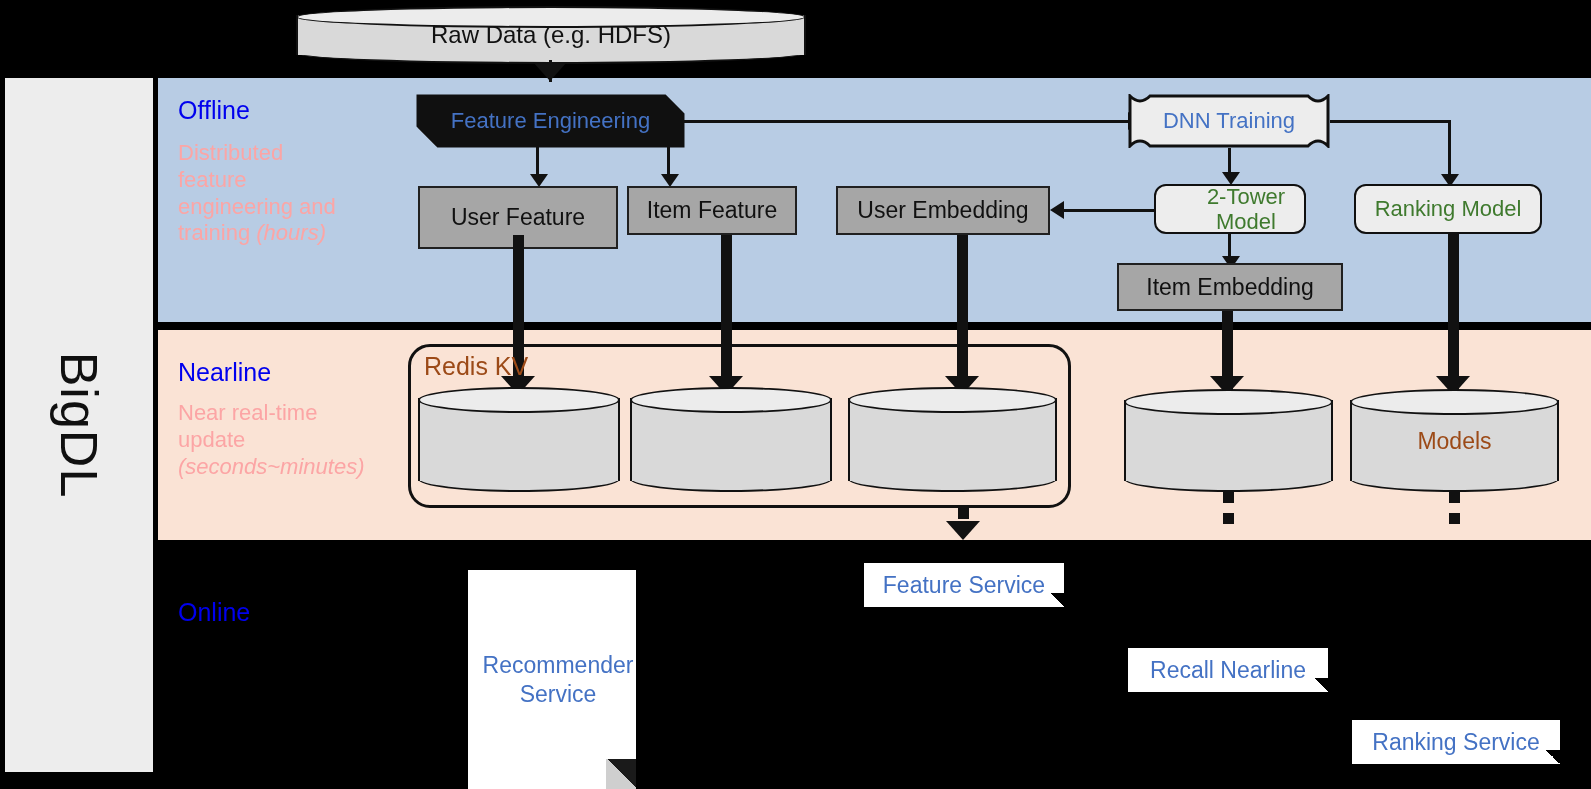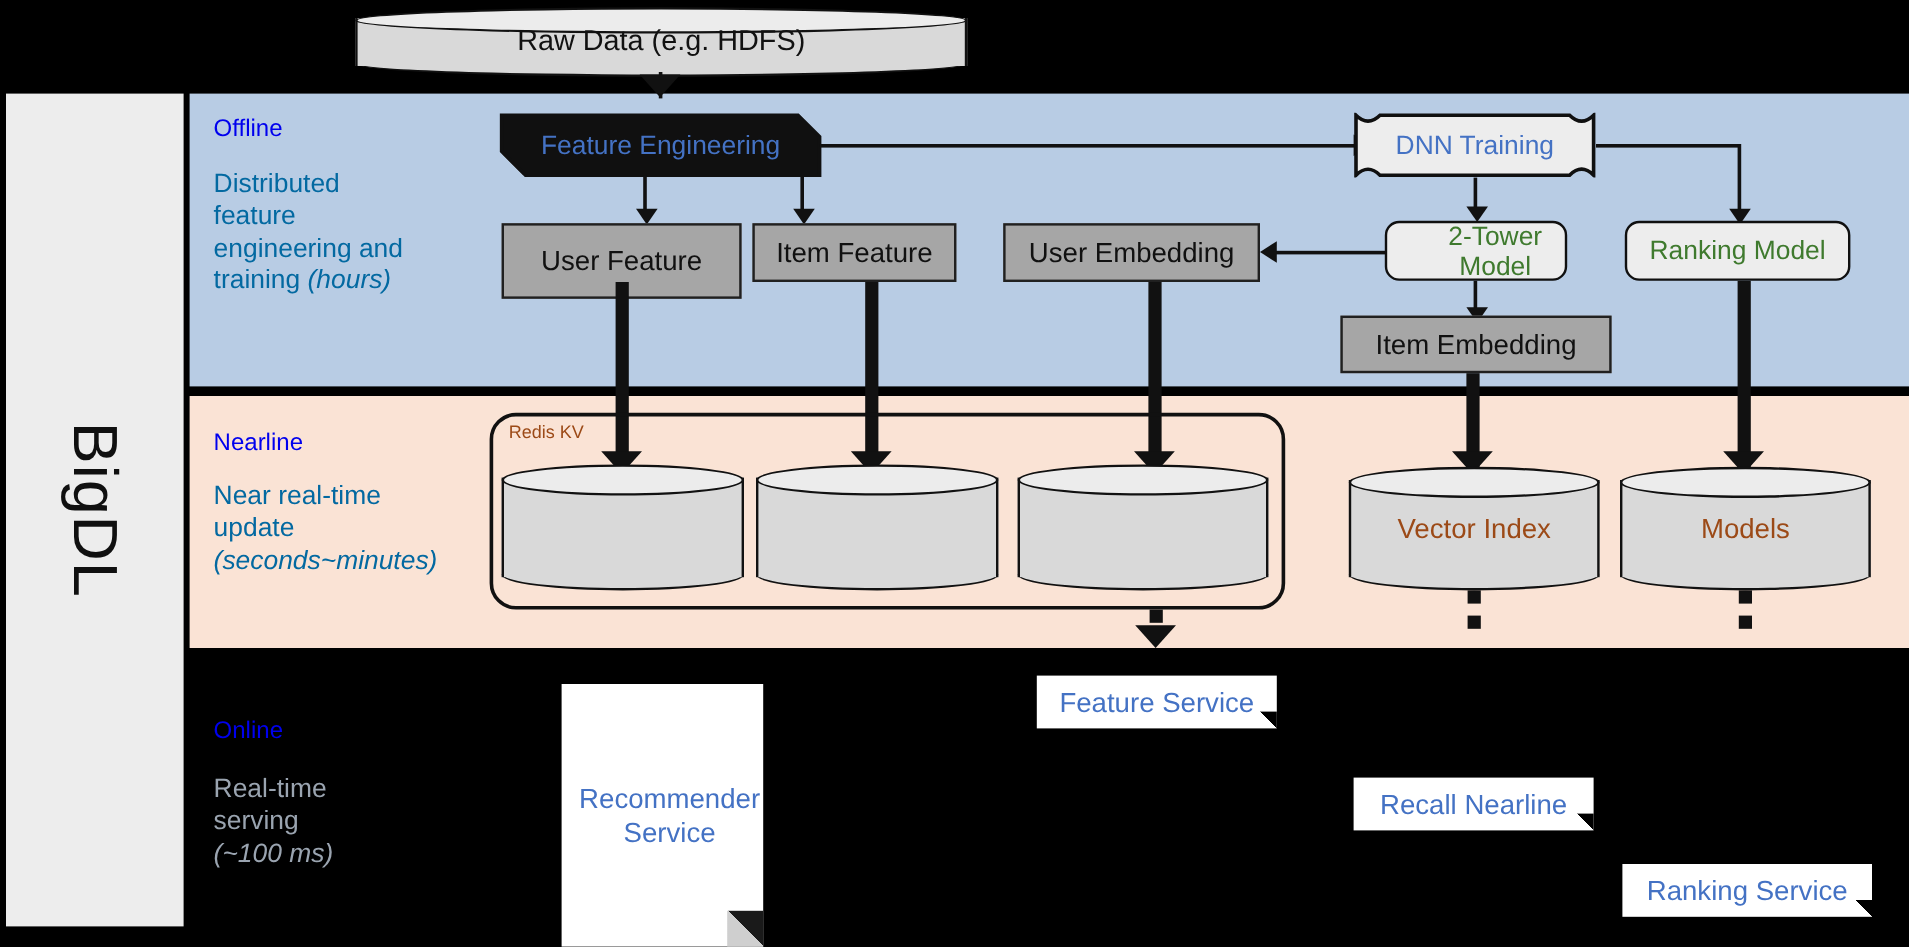--- a/index.html
+++ b/index.html
@@ -12,22 +12,22 @@
   #band-offline{left:158px;top:78px;width:1433px;height:244px;background:#b8cce4;}
   #band-nearline{left:158px;top:330px;width:1433px;height:210px;background:#fae3d5;}
   #band-online{left:158px;top:548px;width:1433px;height:241px;background:#000;}
 
   
   #sidebar{position:absolute;left:5px;top:78px;width:148px;height:694px;background:#ededed;}
   #sidebar-label{position:absolute;left:50%;top:50%;transform:translate(-50%,-50%) rotate(90deg);
     font-size:52px;color:#101010;letter-spacing:1px;white-space:nowrap;font-family:"Liberation Sans",sans-serif;}
 
   
-  .stage-title{position:absolute;font-size:20px;color:#0000ee;font-weight:400;white-space:nowrap;}
-  .stage-desc{position:absolute;font-size:22px;color:#0369a1;line-height:1.22;width:230px;}
+  .stage-title{position:absolute;font-size:25px;color:#0000ee;font-weight:400;white-space:nowrap;}
+  .stage-desc{position:absolute;font-size:22px;color:#fca5a5;line-height:1.22;width:230px;}
   .stage-desc i{font-style:italic;}
   #t-offline{left:178px;top:96px;}
   #d-offline{left:178px;top:140px;}
   #t-nearline{left:178px;top:358px;}
   #d-nearline{left:178px;top:400px;}
   #t-online{left:178px;top:598px;}
   #d-online{left:178px;top:644px;color:#9aa4b0;}
 
   
   .node{position:absolute;box-sizing:border-box;display:flex;align-items:center;justify-content:center;
@@ -65,21 +65,21 @@
   
   #rawdata{position:absolute;left:296px;top:6px;width:510px;height:58px;}
   #rawdata .bot{height:22px;}
   #rawdata .body{top:9px;bottom:9px;}
   #rawdata .cap{height:22px;}
   #rawdata .lbl{color:#111;font-size:24px;}
 
   
   #redis-box{position:absolute;left:408px;top:344px;width:663px;height:164px;
      border:3px solid #111;border-radius:22px;box-sizing:border-box;}
-  #redis-label{position:absolute;left:424px;top:352px;font-size:15px;color:#9c4a17;}
+  #redis-label{position:absolute;left:424px;top:352px;font-size:25px;color:#9c4a17;}
 
   
   .note{position:absolute;background:#fff;box-sizing:border-box;
         display:flex;align-items:center;justify-content:center;text-align:center;
         color:#4472c4;font-size:23px;line-height:1.25;}
   .note .fold{position:absolute;right:0;bottom:0;width:14px;height:14px;
         background:linear-gradient(225deg,#000 0 50%,transparent 50% 100%);}
   .bignote .fold{width:30px;height:30px;
         background:linear-gradient(225deg,#1a1a1a 0 48%,#cfcfcf 48% 100%);}
 
@@ -118,25 +118,20 @@
   </div>
 
   <div class="stage-title" id="t-nearline">Nearline</div>
   <div class="stage-desc" id="d-nearline">
     <span>Near real-time</span><br>
     <span>update</span><br>
     <i>(seconds~minutes)</i>
   </div>
 
   <div class="stage-title" id="t-online">Online</div>
-  <div class="stage-desc" id="d-online">
-    <span>Real-time</span><br>
-    <span>serving</span><br>
-    <i>(~100 ms)</i>
-  </div>
 
   <div class="cyl" id="rawdata">
     <div class="bot"></div>
     <div class="body"></div>
     <div class="cap"></div>
     <div class="lbl">Raw Data (e.g. HDFS)</div>
   </div>
 
   <div class="ln vthin" style="left:549px;top:60px;height:22px;"></div>
   <div class="arrow-d-big" style="left:533px;top:62px;"></div>
@@ -234,21 +229,20 @@
     <div class="bot"></div>
     <div class="body"></div>
     <div class="cap"></div>
     <div class="lbl"></div>
   </div>
 
   <div class="cyl" style="left:1124px;top:389px;width:209px;height:103px;">
     <div class="bot"></div>
     <div class="body"></div>
     <div class="cap"></div>
-    <div class="lbl">Vector Index</div>
   </div>
   <div class="cyl" style="left:1350px;top:389px;width:209px;height:103px;">
     <div class="bot"></div>
     <div class="body"></div>
     <div class="cap"></div>
     <div class="lbl">Models</div>
   </div>
 
   <div class="sq" style="left:1223px;top:492px;"></div>
   <div class="sq" style="left:1223px;top:513px;"></div>

